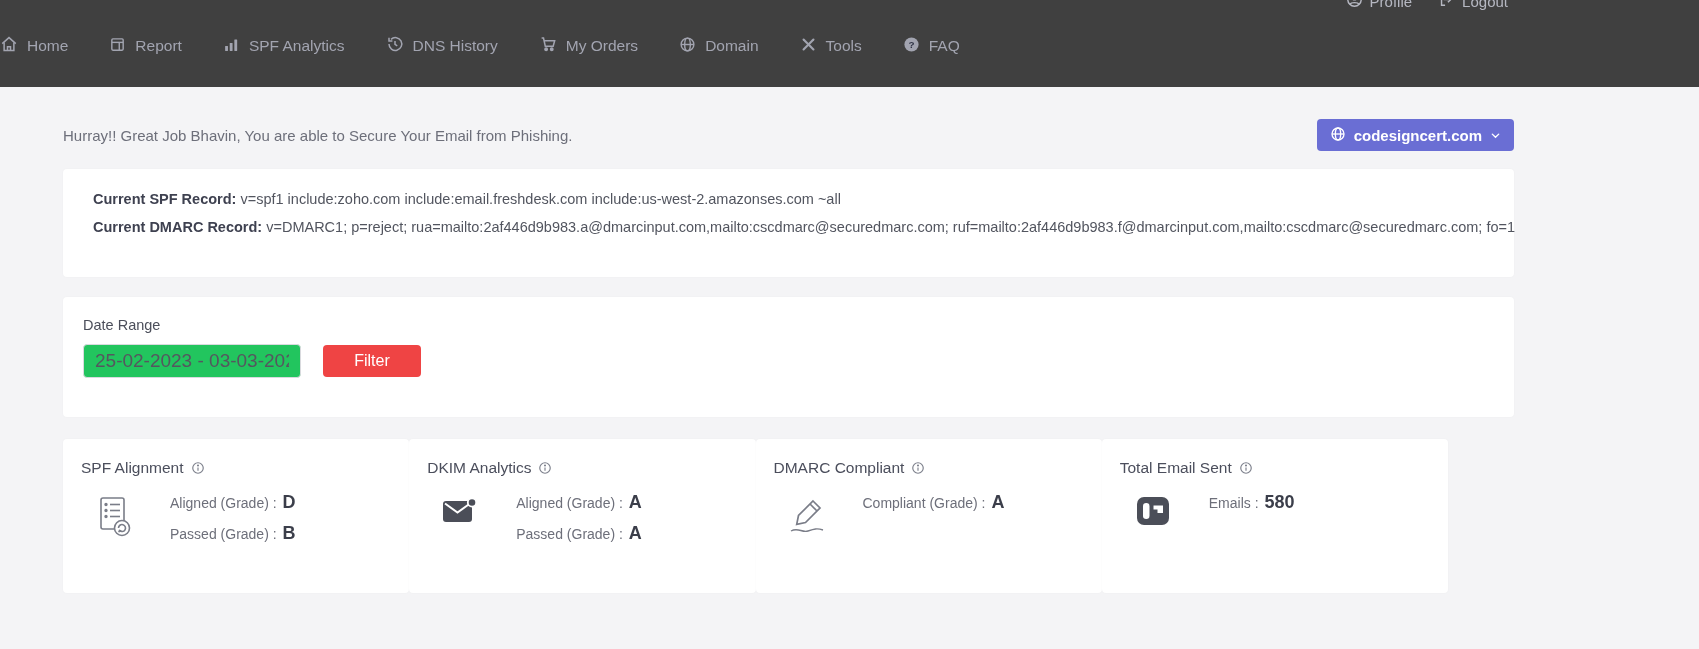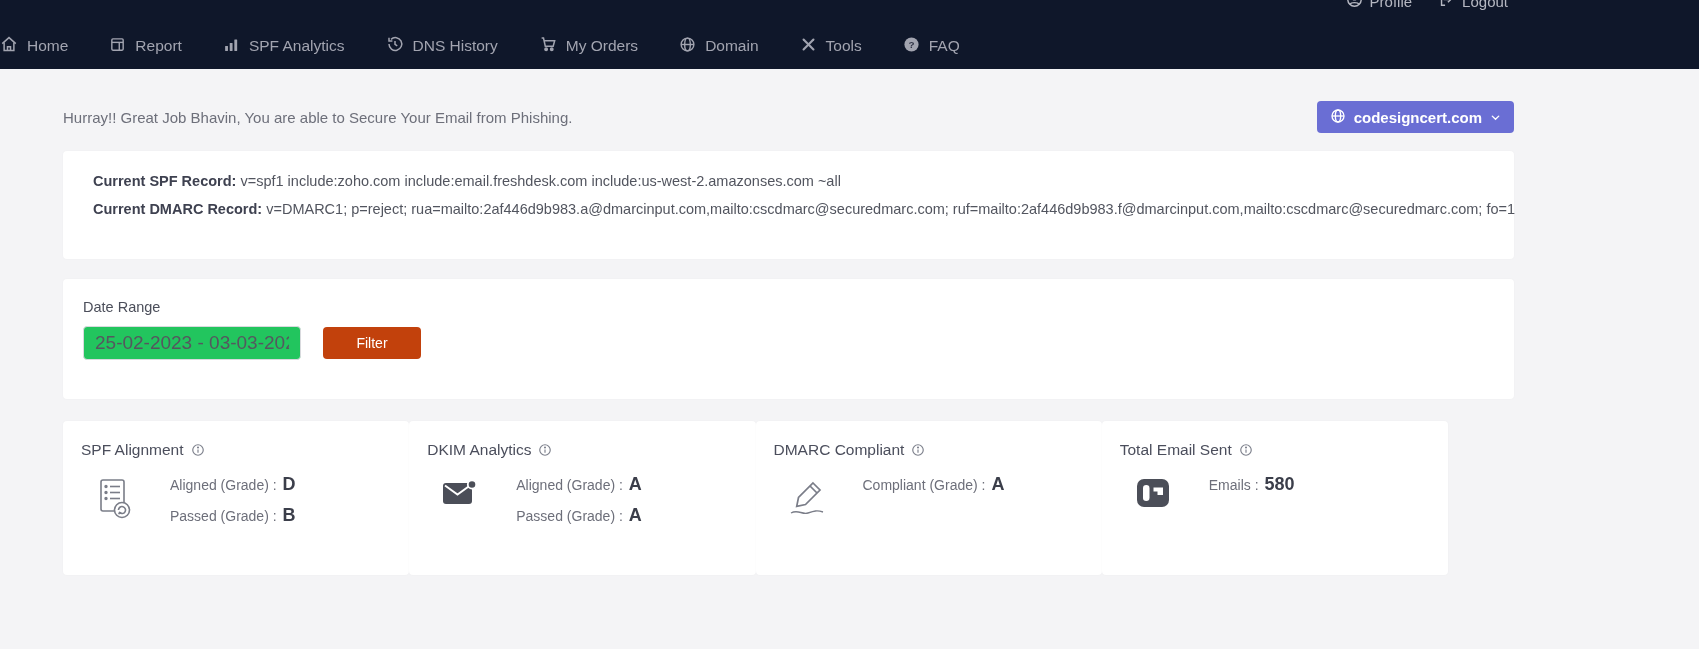--- a/index.html
+++ b/index.html
@@ -5,22 +5,22 @@
   * { box-sizing: border-box; margin: 0; padding: 0; }
   html,body { width: 1699px; height: 649px; }
   body {
     font-family: "Liberation Sans", sans-serif;
     background: #f4f4f6;
     overflow: hidden;
     position: relative;
   }
   
   .navbar {
-    height: 69px;
-    background: #0f172a;
+    height: 87px;
+    background: #404040;
     position: relative;
     overflow: hidden;
   }
   .top-links {
     position: absolute;
     top: -9px;
     right: 191px;
     display: flex;
     gap: 26px;
     align-items: center;
@@ -86,23 +86,23 @@
     width: 218px; height: 31px;
     border: 1px solid #d9dade; border-radius: 4px;
     padding: 16px 11px;
     font-size: 19px; color: #55575f;
     font-family: "Liberation Sans", sans-serif;
     outline: none; background: #22c55e;
   }
   .filter-btn {
     margin-left: 22px;
     width: 98px; height: 32px;
-    background: #c2410c; color: #fff;
+    background: #ef4444; color: #fff;
     border: none; border-radius: 4px;
-    font-size: 14px; cursor: pointer;
+    font-size: 16px; cursor: pointer;
     font-family: "Liberation Sans", sans-serif;
   }
   
   .stats-row { margin-top: 22px; display: flex; }
   .stat-card { width: 346.25px; height: 154px; padding: 18px; }
   .stat-title {
     display: flex; align-items: center; gap: 7px;
     font-size: 15.5px; color: #4b4e5c;
     height: 22px;
   }

